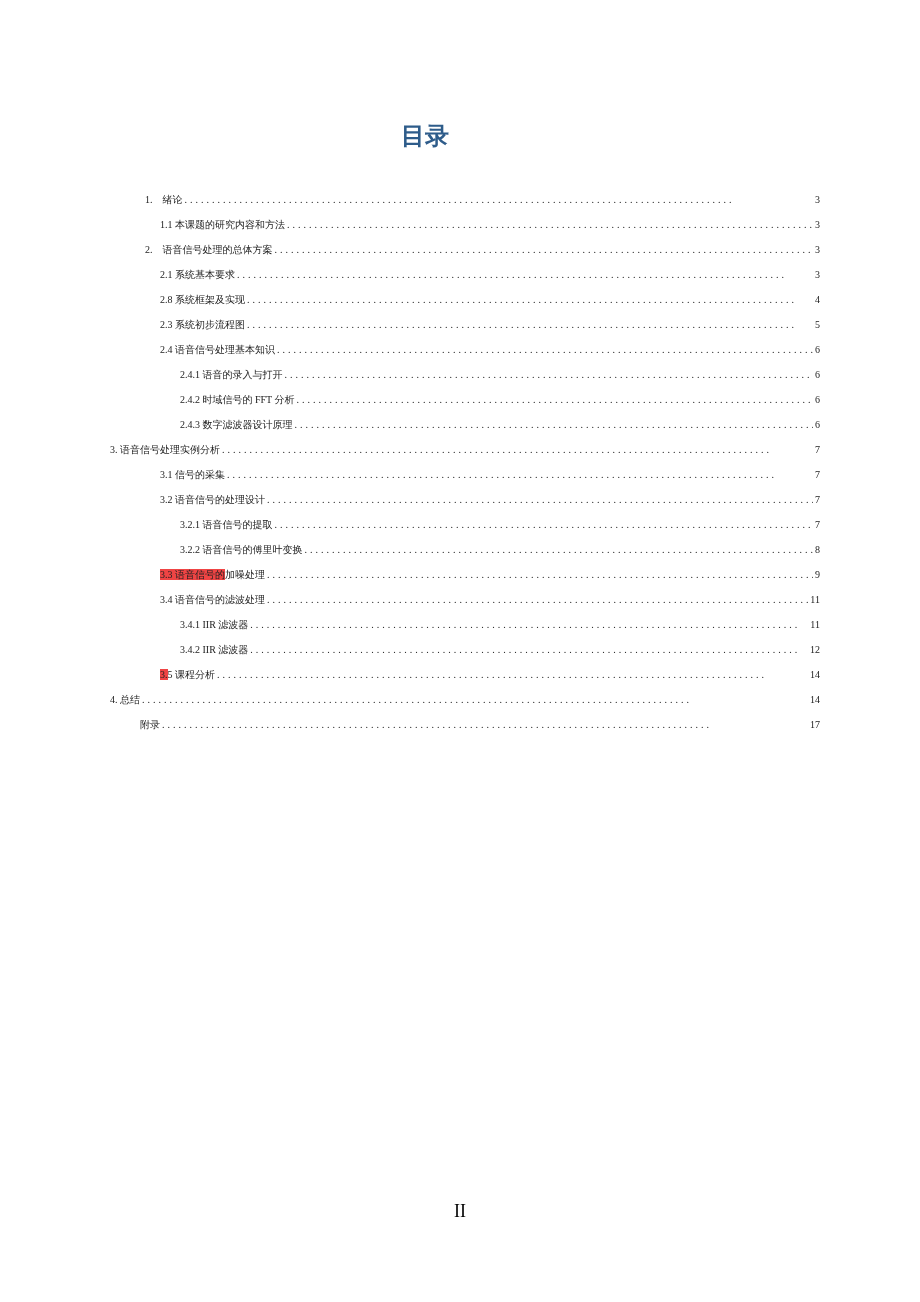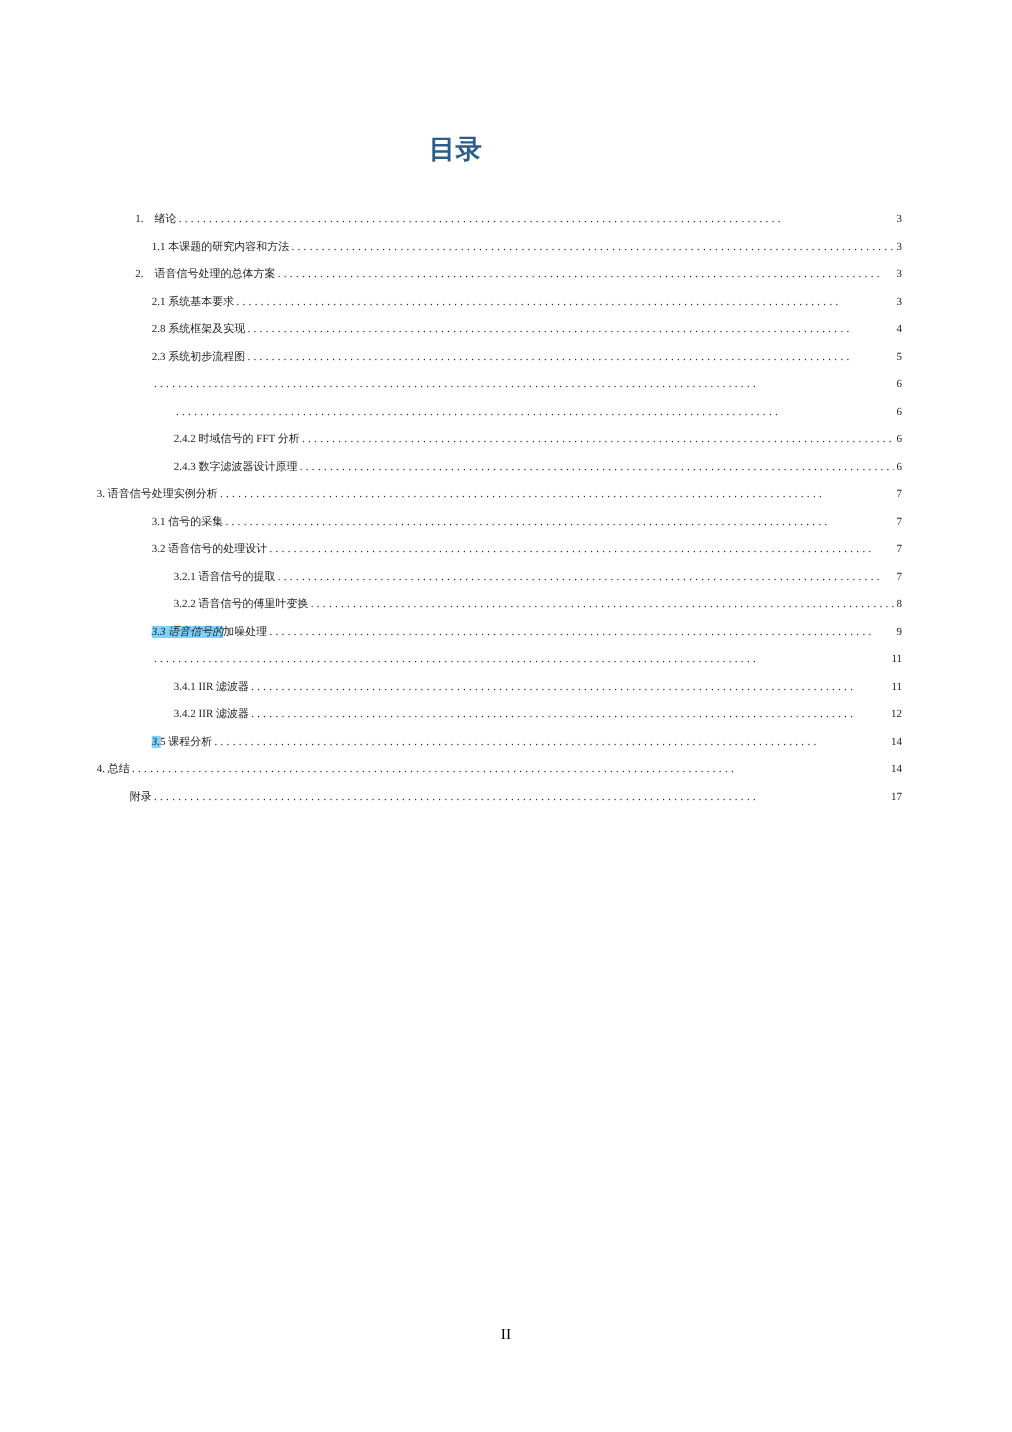--- a/index.html
+++ b/index.html
@@ -6,21 +6,21 @@
       margin: 0;
       padding: 0;
       width: 920px;
       height: 1302px;
       background: #ffffff;
       font-family: "SimSun", "宋体", serif;
       position: relative;
     }
     .page {
       padding-top: 120px;
-      padding-left: 88px;
+      padding-left: 110px;
       padding-right: 100px;
     }
     .title {
       text-align: center;
       color: #2e5c8a;
       font-size: 24px;
       font-weight: bold;
       font-family: "SimHei", "黑体", sans-serif;
       margin-bottom: 35px;
       margin-left: -80px;
@@ -48,30 +48,29 @@
       overflow: hidden;
     }
     .pagenum {
       white-space: nowrap;
     }
     .indent1 { padding-left: 35px; }
     .indent2 { padding-left: 50px; }
     .indent3 { padding-left: 70px; }
     .indent0 { padding-left: 0px; }
     .hl {
-      background: #7dd3fc;
+      background: #ef4444;
       display: inline;
-      font-style: italic;
     }
     .pagefoot {
       position: absolute;
       bottom: 80px;
       width: 100%;
       text-align: center;
-      font-size: 14px;
+      font-size: 18px;
       font-family: "Times New Roman", serif;
     }
   </style>
 </head>
 <body>
 
 <div class="page">
   <div class="title">目录</div>
   <div id="toc">
       <div class="toc-line indent1">
@@ -98,24 +97,26 @@
         <span class="label">2.8 系统框架及实现</span>
         <span class="dots"></span>
         <span class="pagenum">4</span>
       </div>
       <div class="toc-line indent2">
         <span class="label">2.3 系统初步流程图</span>
         <span class="dots"></span>
         <span class="pagenum">5</span>
       </div>
       <div class="toc-line indent2">
+        <span class="label">2.4 语音信号处理基本知识</span>
         <span class="dots"></span>
         <span class="pagenum">6</span>
       </div>
       <div class="toc-line indent3">
+        <span class="label">2.4.1 语音的录入与打开</span>
         <span class="dots"></span>
         <span class="pagenum">6</span>
       </div>
       <div class="toc-line indent3">
         <span class="label">2.4.2 时域信号的 FFT 分析</span>
         <span class="dots"></span>
         <span class="pagenum">6</span>
       </div>
       <div class="toc-line indent3">
         <span class="label">2.4.3 数字滤波器设计原理</span>
@@ -146,20 +147,21 @@
         <span class="label">3.2.2 语音信号的傅里叶变换</span>
         <span class="dots"></span>
         <span class="pagenum">8</span>
       </div>
       <div class="toc-line indent2">
         <span class="label"><span class="hl">3.3 语音信号的</span><span>加噪处理</span></span>
         <span class="dots"></span>
         <span class="pagenum">9</span>
       </div>
       <div class="toc-line indent2">
+        <span class="label">3.4 语音信号的滤波处理</span>
         <span class="dots"></span>
         <span class="pagenum">11</span>
       </div>
       <div class="toc-line indent3">
         <span class="label">3.4.1 IIR 滤波器</span>
         <span class="dots"></span>
         <span class="pagenum">11</span>
       </div>
       <div class="toc-line indent3">
         <span class="label">3.4.2 IIR 滤波器</span>

